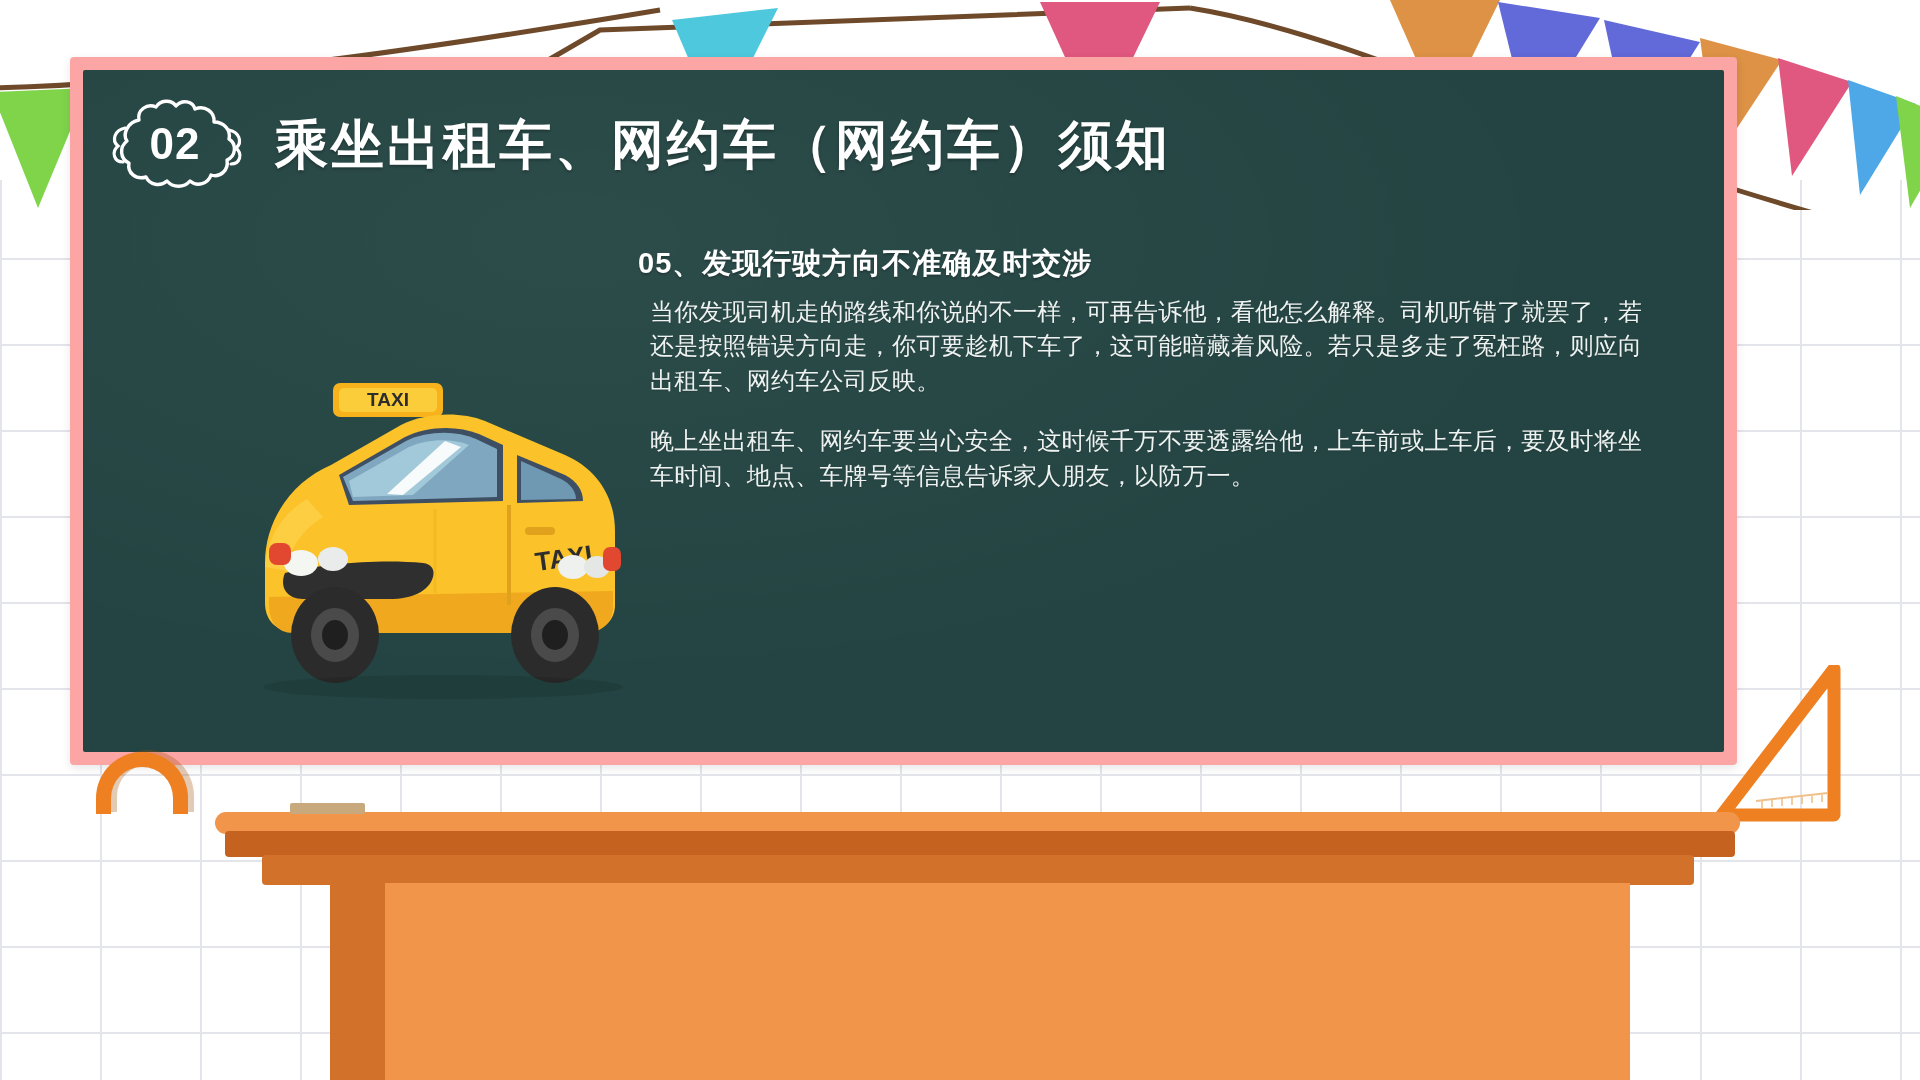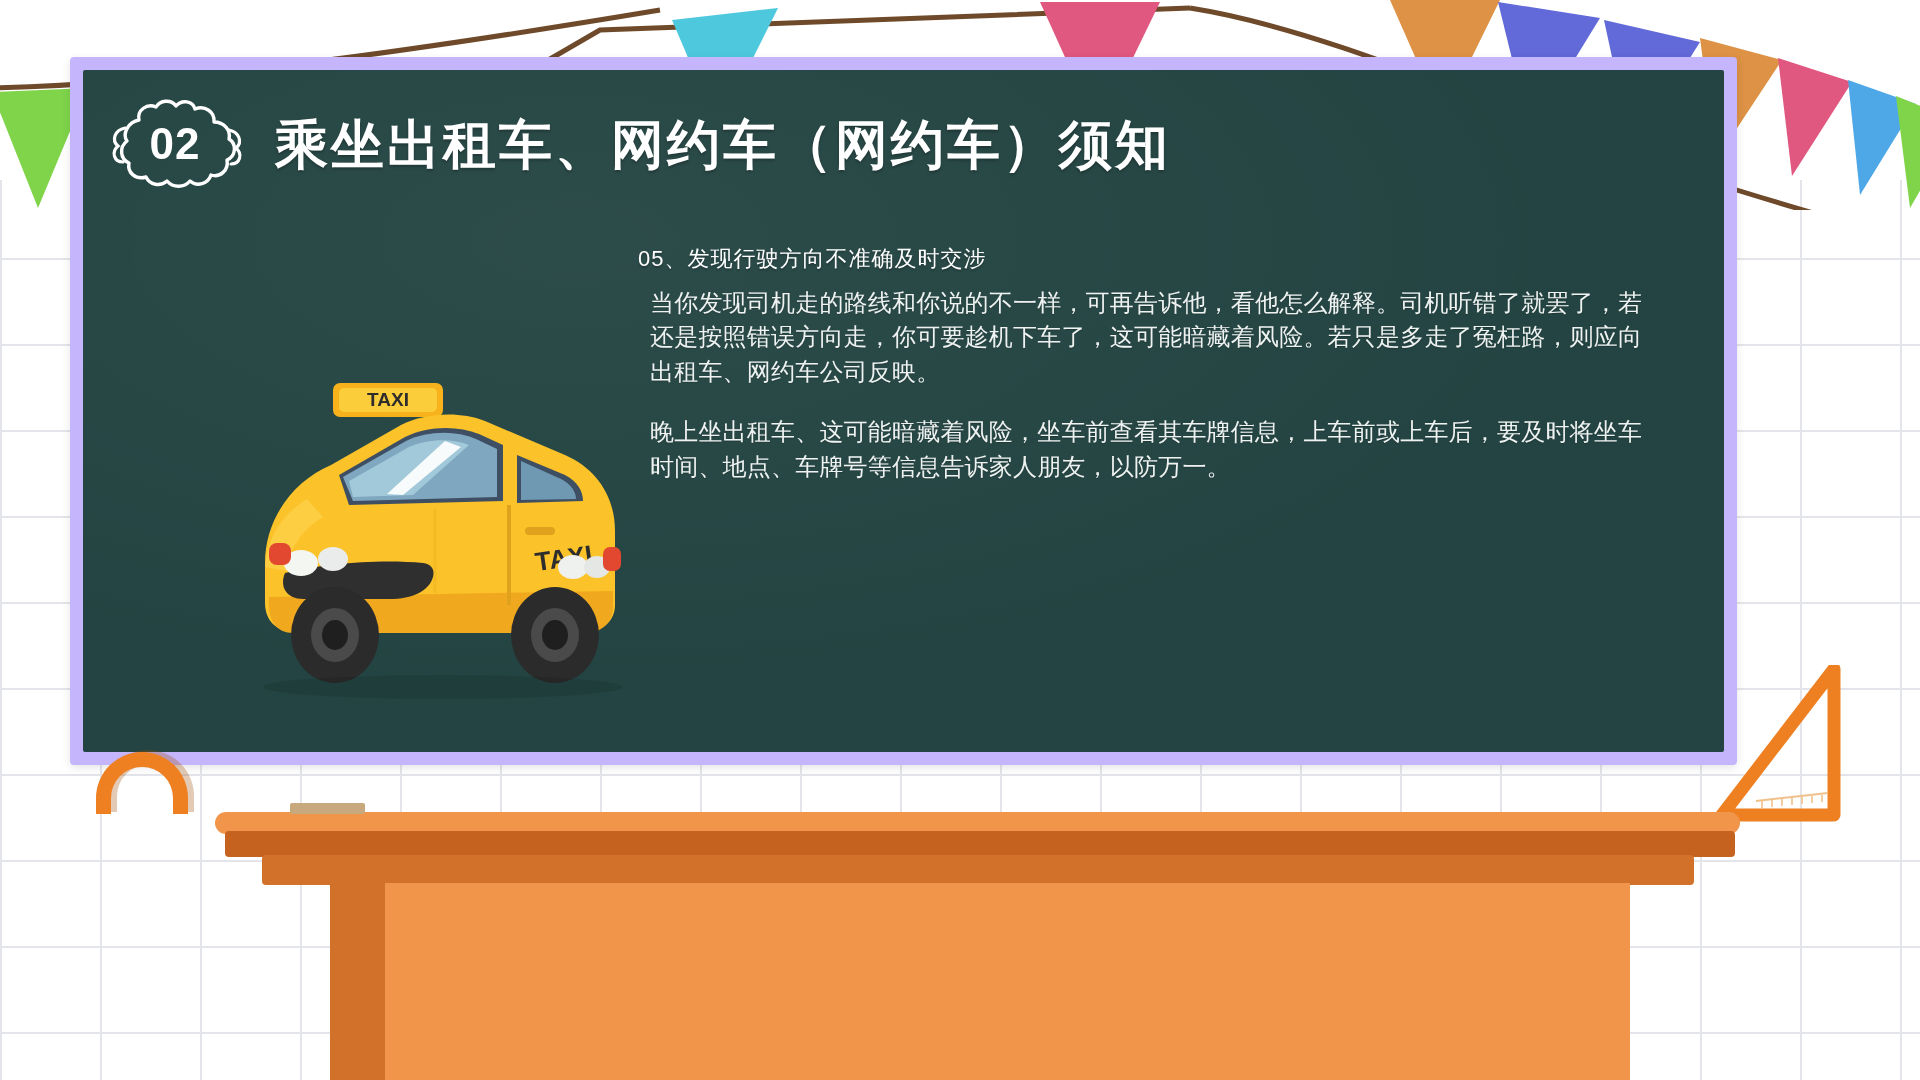--- a/index.html
+++ b/index.html
@@ -28,21 +28,21 @@
   .wall-top-white{
     position:absolute;left:0;top:0;width:1920px;height:180px;background:#fff;
   }
 
   
   .bunting{position:absolute;left:0;top:0;width:1920px;height:210px;pointer-events:none;}
 
   
   .board-frame{
     position:absolute;left:70px;top:57px;width:1667px;height:708px;
-    background:#c4b5fd;border-radius:4px;
+    background:#fca5a5;border-radius:4px;
     box-shadow:0 3px 10px rgba(0,0,0,.10);
   }
   .board-inner{
     position:absolute;left:13px;top:13px;right:13px;bottom:13px;
     background:#234442;border-radius:2px;overflow:hidden;
   }
   .board-sheen{
     position:absolute;inset:0;
     background:radial-gradient(ellipse at 30% 25%, rgba(255,255,255,.045), rgba(0,0,0,0) 62%);
   }
@@ -67,21 +67,21 @@
   
   .taxi{position:absolute;left:90px;top:235px;width:480px;height:420px;}
 
   
   .content{
     position:absolute;left:555px;top:175px;width:1020px;
   }
   .sec{margin-bottom:26px;}
   .sec:last-child{margin-bottom:0;}
   .sec-head{
-    color:#ffffff;font-size:22px;font-weight:normal;letter-spacing:1px;
+    color:#ffffff;font-size:29px;font-weight:bold;letter-spacing:1px;
     line-height:1.3;margin:0 0 6px 0;white-space:nowrap;
     text-shadow:0 2px 2px rgba(0,0,0,.22);
   }
   .sec-body{
     color:#eef2f1;font-size:24px;line-height:1.44;margin:12px;
     letter-spacing:.2px;
     text-shadow:0 1px 1px rgba(0,0,0,.18);
   }
 
   
@@ -289,21 +289,21 @@
     </div>
 
     <div class="content">
 
       <div class="sec">
         <p class="sec-head">05、发现行驶方向不准确及时交涉</p>
         <p class="sec-body">当你发现司机走的路线和你说的不一样，可再告诉他，看他怎么解释。司机听错了就罢了，若还是按照错误方向走，你可要趁机下车了，这可能暗藏着风险。若只是多走了冤枉路，则应向出租车、网约车公司反映。</p>
       </div>
 
       <div class="sec">
-        <p class="sec-body">晚上坐出租车、这可能暗藏着风险，坐车前查看其车牌信息，上车前或上车后，要及时将坐车时间、地点、车牌号等信息告诉家人朋友，以防万一。</p>
+        <p class="sec-body">晚上坐出租车、网约车要当心安全，这时候千万不要透露给他，上车前或上车后，要及时将坐车时间、地点、车牌号等信息告诉家人朋友，以防万一。</p>
       </div>
 
       <div class="sec">
       </div>
 
     </div>
   </div>
 </div>
 
 <div class="hanger-shadow"></div>

